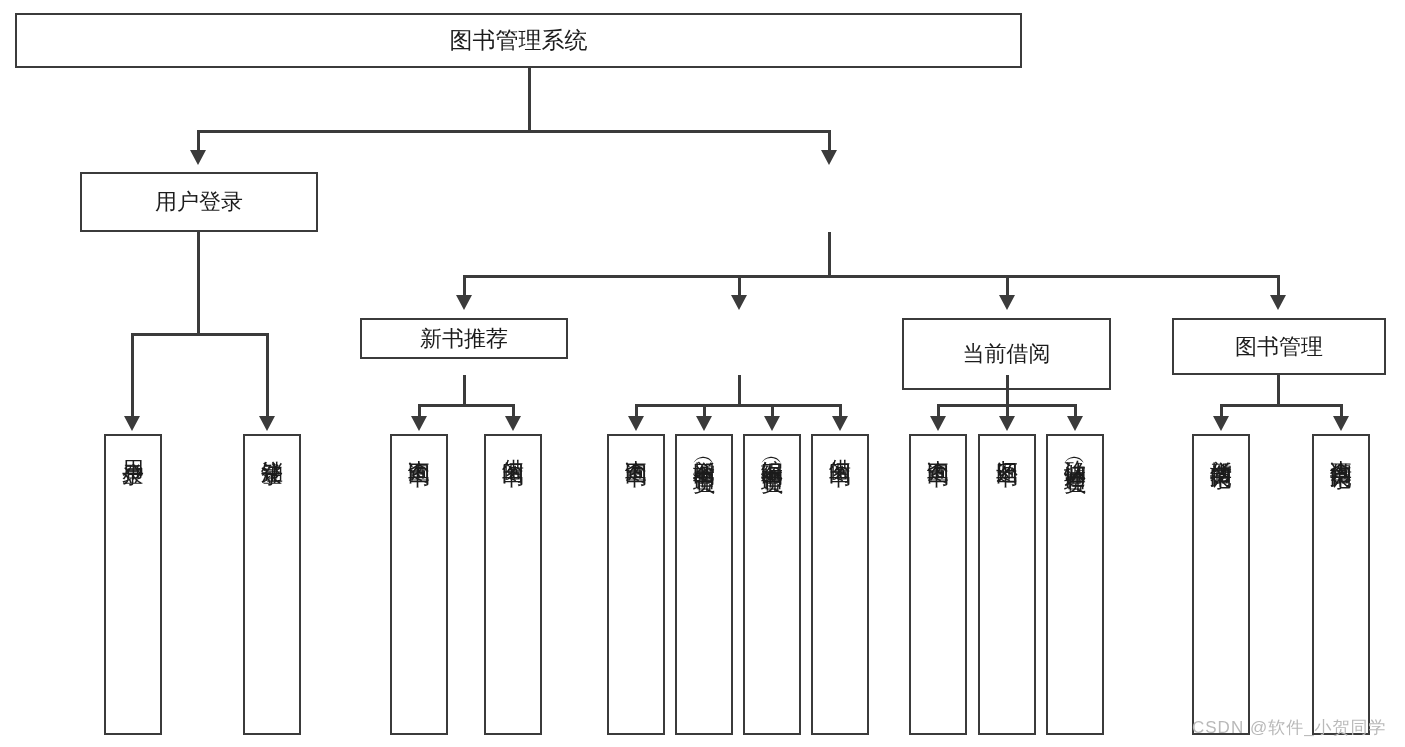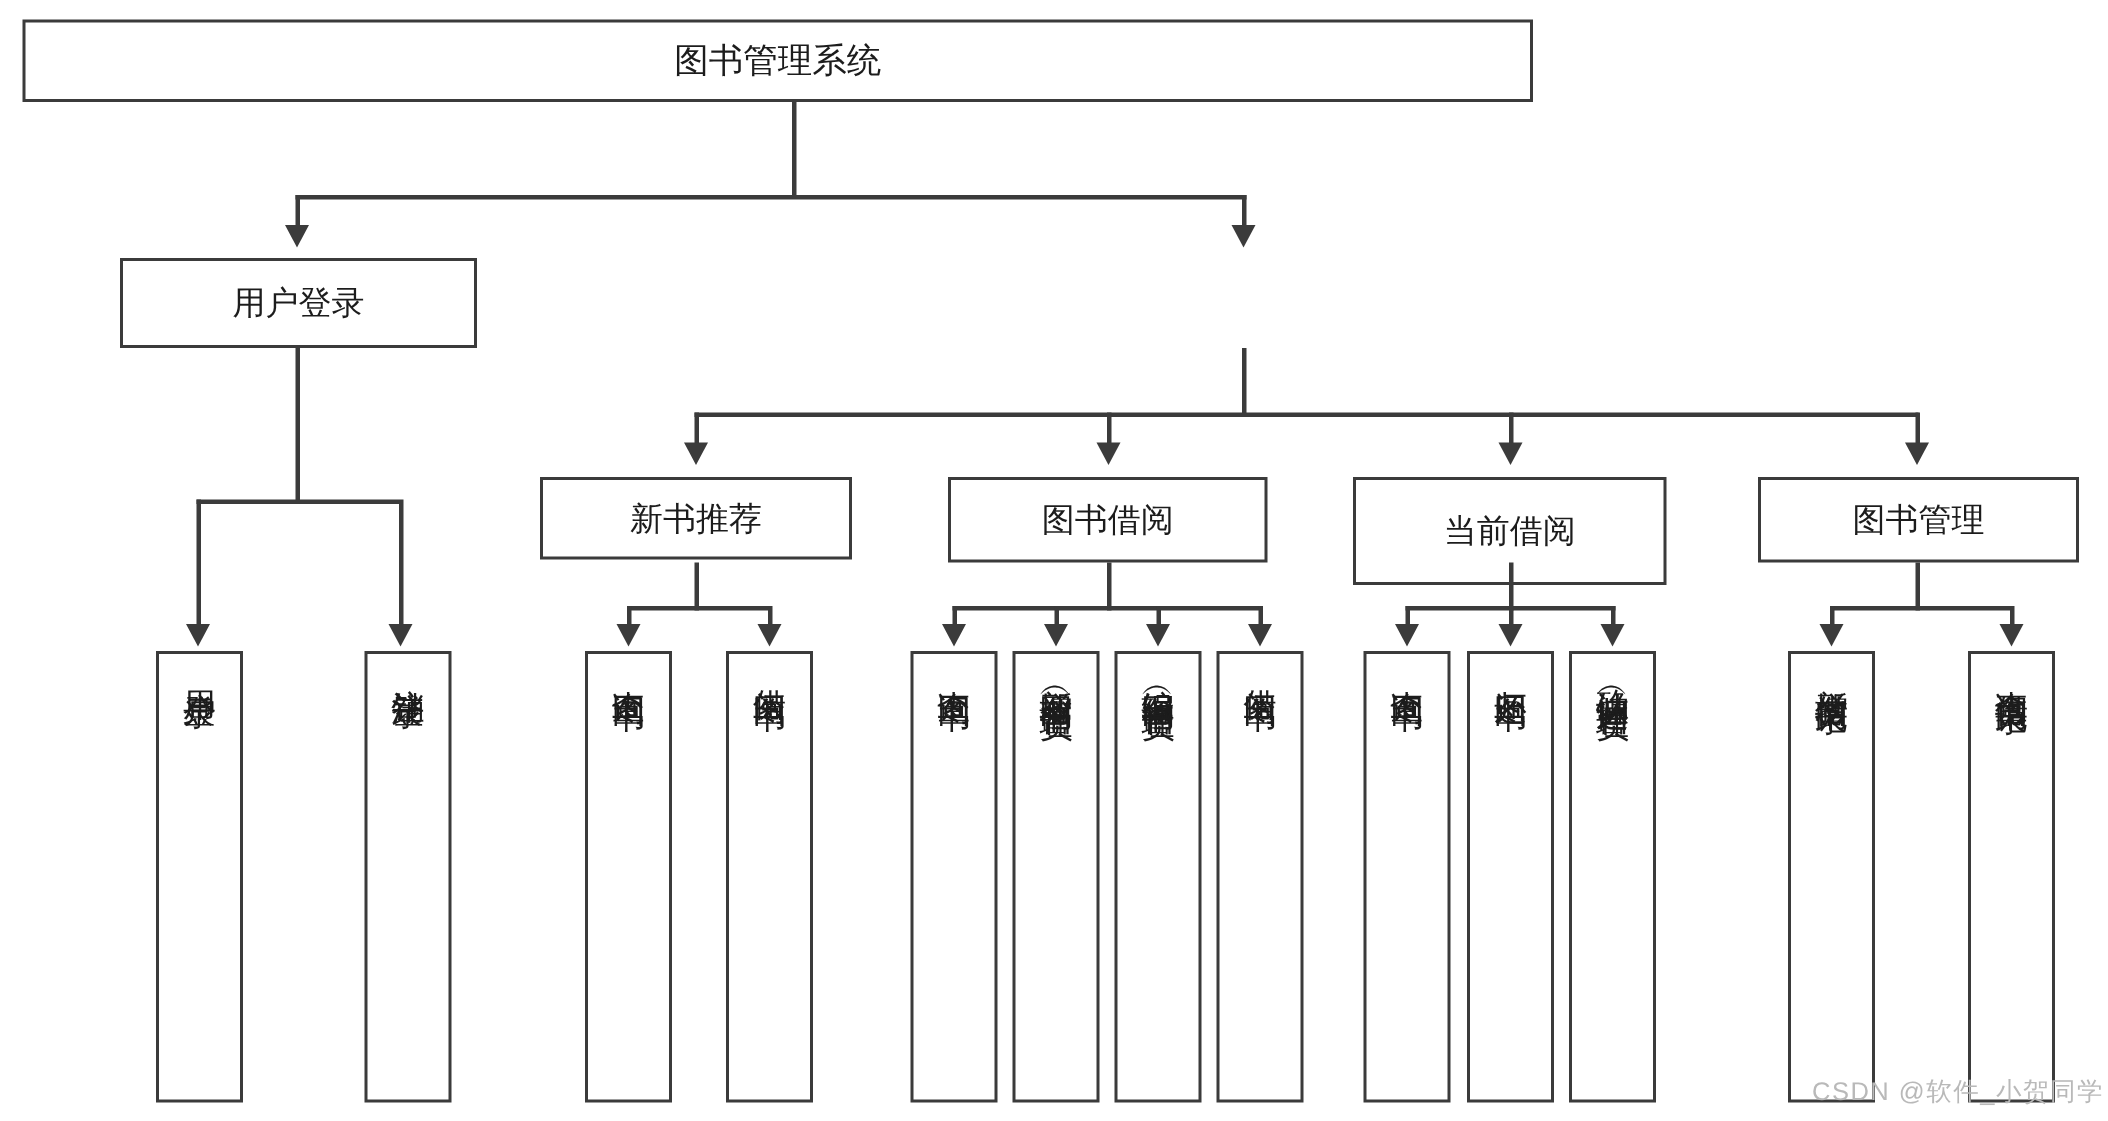--- a/index.html
+++ b/index.html
@@ -104,25 +104,22 @@
   <div class="hline" style="left:463px;top:275px;width:816px;"></div>
   <div class="vline" style="left:463px;top:275px;height:22px;"></div>
   <div class="arrow" style="left:456px;top:295px;"></div>
   <div class="vline" style="left:738px;top:275px;height:22px;"></div>
   <div class="arrow" style="left:731px;top:295px;"></div>
   <div class="vline" style="left:1006px;top:275px;height:22px;"></div>
   <div class="arrow" style="left:999px;top:295px;"></div>
   <div class="vline" style="left:1277px;top:275px;height:22px;"></div>
   <div class="arrow" style="left:1270px;top:295px;"></div>
 
-  <div class="node lvl3" style="left:360px;top:318px;width:208px;height:55px;">
+  <div class="node lvl3" style="left:360px;top:318px;width:208px;height:41px;">
     <span>新书推荐</span>
-  </div>
-  <div class="node lvl3" style="left:632px;top:318px;width:213px;height:57px;">
-    <span>图书借阅</span>
   </div>
   <div class="node lvl3" style="left:902px;top:318px;width:209px;height:72px;">
     <span>当前借阅</span>
   </div>
   <div class="node lvl3" style="left:1172px;top:318px;width:214px;height:57px;">
     <span>图书管理</span>
   </div>
 
   <div class="vline" style="left:463px;top:375px;height:32px;"></div>
   <div class="hline" style="left:418px;top:404px;width:96px;"></div>
@@ -195,17 +192,17 @@
     <span class="vtext">确认归还（管理员）</span>
   </div>
 
   <div class="node leaf" style="left:1192px;top:434px;width:58px;height:301px;">
     <span class="vtext">新增借阅记录</span>
   </div>
   <div class="node leaf" style="left:1312px;top:434px;width:58px;height:301px;">
     <span class="vtext">查询借阅记录</span>
   </div>
 
-  <div class="watermark" style="left:1192px;top:716px;padding-left:16px;">
+  <div class="watermark" style="left:1192px;top:716px;">
     <span>CSDN @软件_小贺同学</span>
   </div>
 
 </div>
 
 </body></html>

